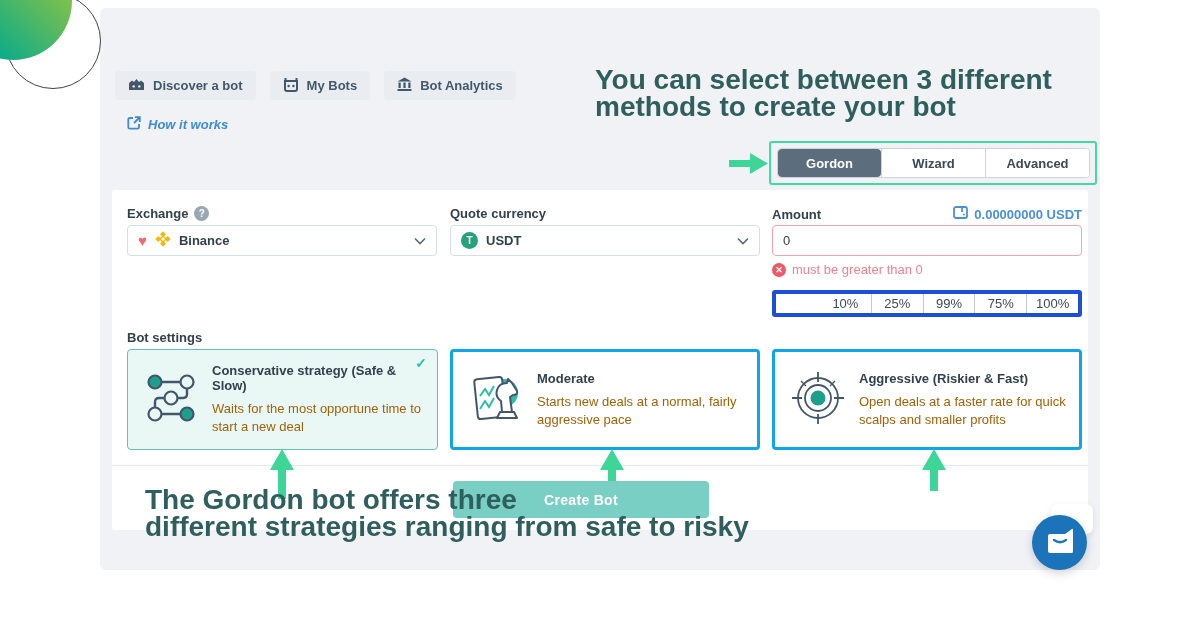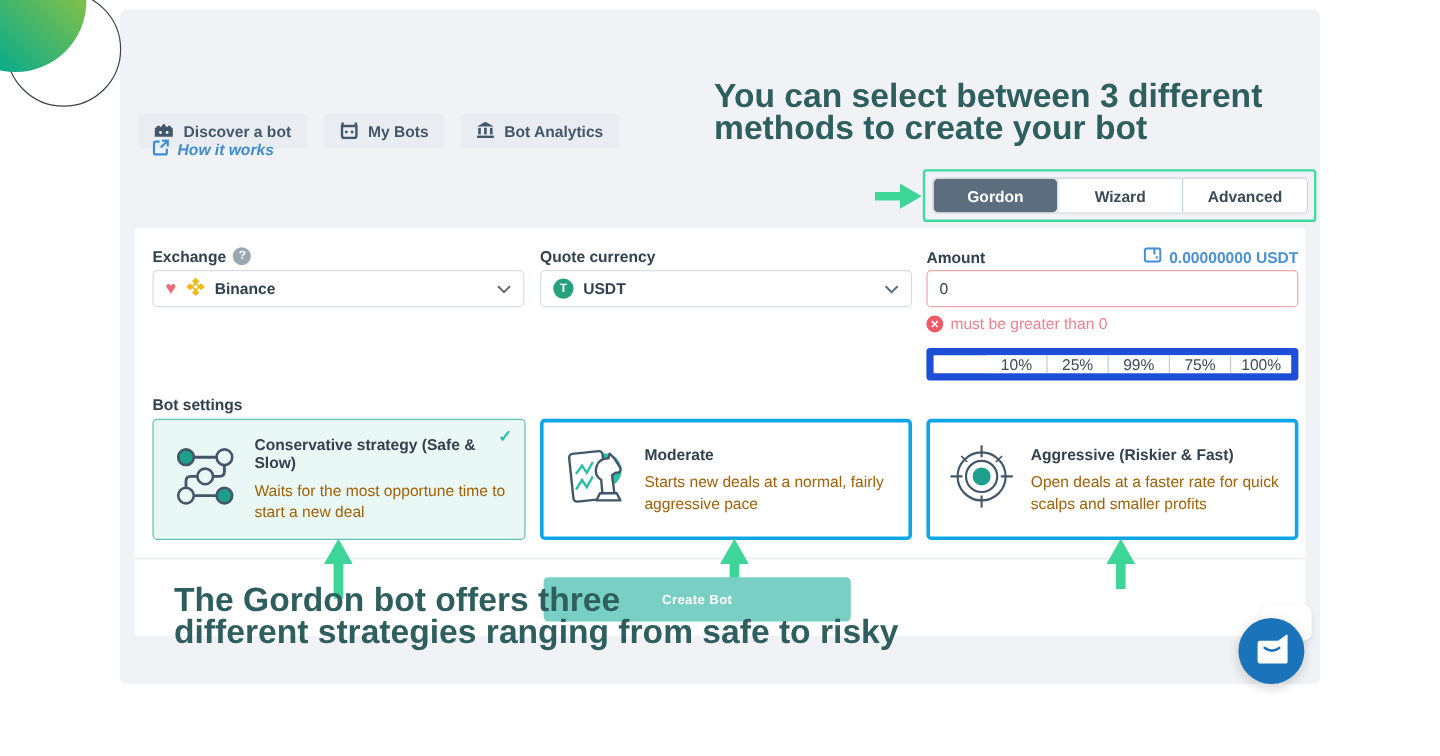--- a/index.html
+++ b/index.html
@@ -14,21 +14,21 @@
                border:1.2px solid #3c4349; z-index:4; }
 
   
   .panel { left:100px; top:8px; width:1000px; height:562px; background:#f0f2f5; border-radius:6px; }
   .card  { left:112px; top:190px; width:976px; height:340px; background:#ffffff; border-radius:3px; z-index:1; }
   .divider { left:112px; top:465px; width:976px; height:1px; background:#e7eaee; z-index:2; }
 
   
   .toolbar { left:115px; top:71px; display:flex; gap:14px; z-index:2; }
   .tb-btn { display:flex; align-items:center; gap:8px; height:29px; padding:0 13px;
-            background:#e9edf2; border-radius:4px; color:#44576a; font-size:13px; font-weight:700; cursor:pointer;margin-top:24px; }
+            background:#e9edf2; border-radius:4px; color:#44576a; font-size:13px; font-weight:700; cursor:pointer; }
   .howit { left:127px; top:116px; display:flex; align-items:center; gap:7px; color:#3f8cce;
            font-size:13px; font-weight:700; z-index:2; cursor:pointer;font-style:italic; }
 
   
   .note { color:#2e5f5e; font-size:28px; font-weight:700; line-height:27px; z-index:3; }
   .note-top { left:595px; top:66px; }
   .note-bottom { left:145px; top:486px; }
 
   
   .hl-box { left:769px; top:141px; width:328px; height:44px; border:2px solid #42d9a2;
@@ -53,36 +53,36 @@
             font-weight:700; display:flex; align-items:center; justify-content:center; }
   .amt-input { left:772px; top:225px; width:310px; height:31px; border:1px solid #efa6ae; border-radius:4px;
                padding:0 10px; font-size:13px; color:#32414e; z-index:2; outline:none;
                font-family:"Liberation Sans", sans-serif; }
   .balance { display:flex; align-items:center; gap:6px; color:#4a90d9; font-size:13px; font-weight:700; }
   .err { left:772px; top:262px; display:flex; align-items:center; gap:6px; z-index:2;
          color:#f0828e; font-size:13px; }
   .err-ic { width:14px; height:14px; border-radius:50%; background:#ee5a67; color:#fff; font-size:9px;
             font-weight:700; display:flex; align-items:center; justify-content:center; }
   .pcts { left:772px; top:290px; width:310px; height:27px; display:flex; z-index:2;
-          border:6px solid #1d4ed8; border-radius:3px; background:#fff; overflow:hidden;padding-left:44px; }
+          border:4px solid #1d4ed8; border-radius:3px; background:#fff; overflow:hidden;padding-left:44px; }
   .pct { flex:1; display:flex; align-items:center; justify-content:center; font-size:13px; color:#3c4a56;
          border-left:1px solid #c3cad1; cursor:pointer; background:#fff; }
   .pct:first-child { border-left:none; }
 
   
   .strat { top:349px; height:101px; border-radius:4px; display:flex; align-items:center; gap:12px;
            padding:0 12px 0 14px; z-index:2; cursor:pointer; background:#fff; border:3px solid #0ea5e9; }
   .strat.sel { background:#e9f8f4; border:1px solid #5fc2b2; }
   .strat .txt { display:flex; flex-direction:column; gap:7px; }
   .strat .ttl { font-size:13px; font-weight:700; color:#32414e; }
   .strat .dsc { font-size:13px; color:#a16207; line-height:18px; }
   .check { position:absolute; right:10px; top:5px; color:#2cc0ab; font-size:14px; font-weight:700; }
 
   .create { left:453px; top:481px; width:256px; height:37px; background:#79cfc3; border:none; border-radius:4px;
-            color:#fff; font-size:11px; font-weight:700; z-index:3; cursor:pointer; letter-spacing:.3px;
+            color:#fff; font-size:14px; font-weight:700; z-index:3; cursor:pointer; letter-spacing:.3px;
             font-family:"Liberation Sans", sans-serif; }
 
   .arrow { z-index:2; }
 
   
   .mini-box { left:1051px; top:504px; width:42px; height:30px; background:#fff; border-radius:7px;
               box-shadow:0 2px 6px rgba(0,0,0,.10); z-index:3; }
   .chat { left:1032px; top:515px; width:55px; height:55px; border-radius:50%; background:#1b74ba;
           display:flex; align-items:center; justify-content:center; z-index:4; cursor:pointer;
           box-shadow:0 3px 10px rgba(0,0,0,.18); }

